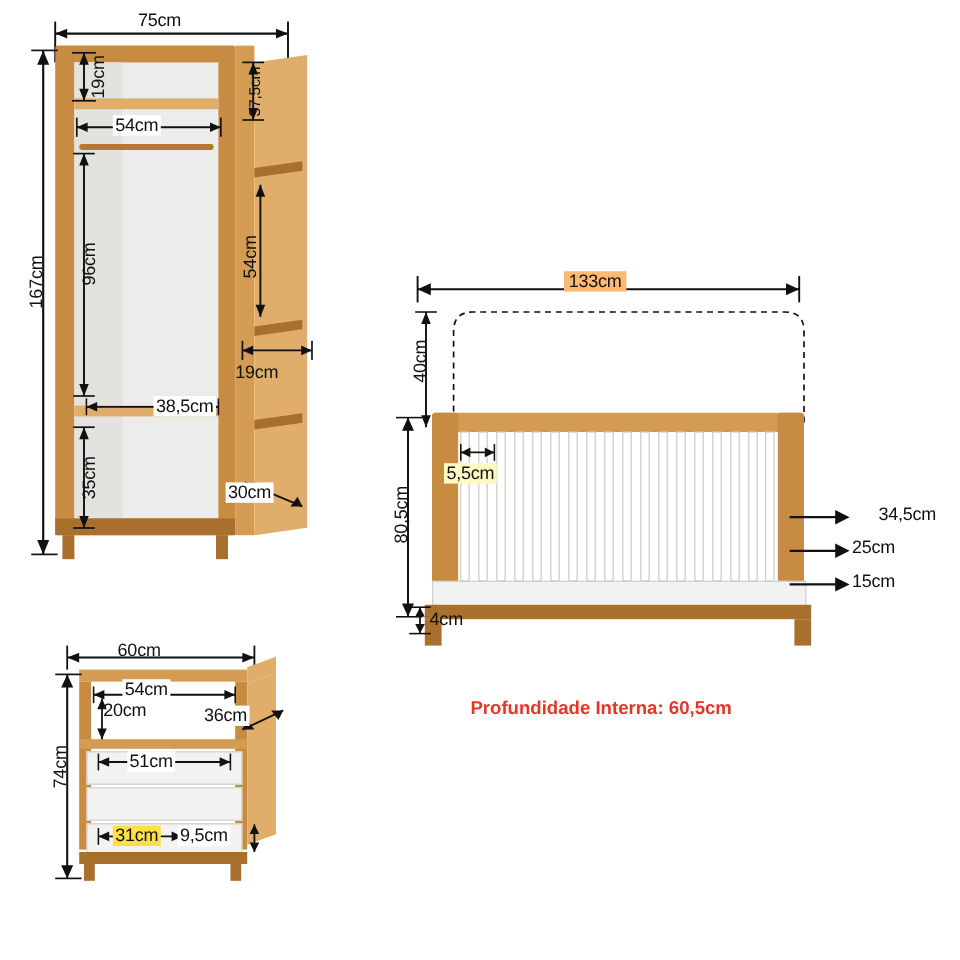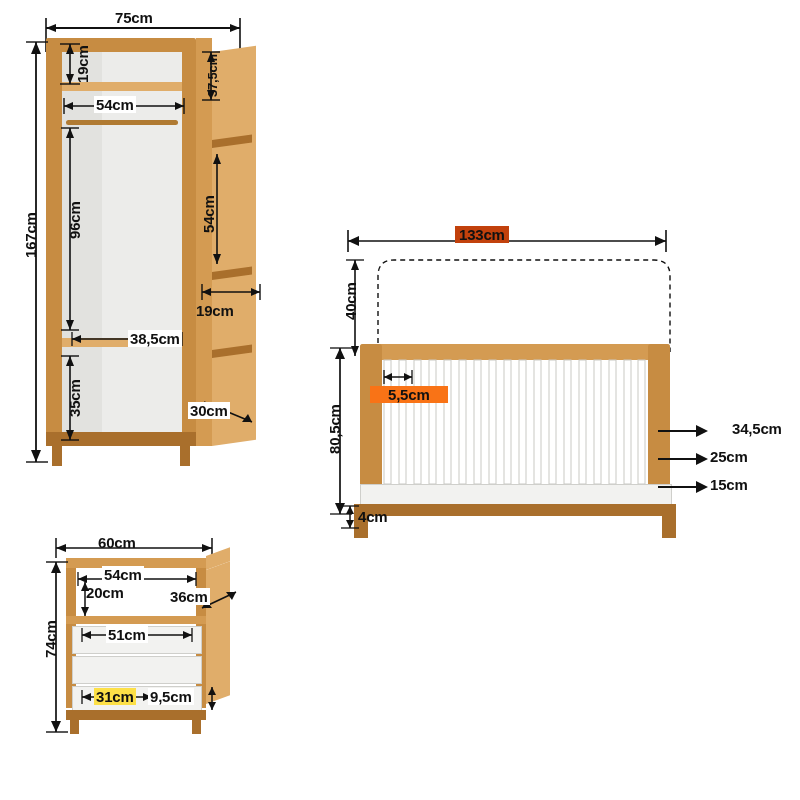--- a/index.html
+++ b/index.html
@@ -7,21 +7,21 @@
     width:800px;height:800px;
     background:#ffffff;
     font-family:"Liberation Sans", sans-serif;
     color:#1a1a1a;
     overflow:hidden;
     position:relative;
   }
   .stage{position:absolute;left:0;top:0;width:800px;height:800px;}
   .abs{position:absolute;}
   .dimtext{
-    font-weight:bold;
+    font-weight:normal;
     font-size:15px;
     color:#111;
     white-space:nowrap;
     letter-spacing:-0.2px;
   }
   .vert{
     writing-mode:vertical-rl;
     transform:rotate(180deg);
     text-align:center;
   }
@@ -263,21 +263,21 @@
 
   <div class="abs" style="left:320px;top:220px;width:480px;height:460px;">
 
     <svg class="abs" style="left:20px;top:8px;" width="340" height="26">
       <line x1="8" y1="2" x2="8" y2="24" stroke="#111" stroke-width="1.6"></line>
       <line x1="326" y1="2" x2="326" y2="24" stroke="#111" stroke-width="1.6"></line>
       <line x1="8" y1="13" x2="326" y2="13" stroke="#111" stroke-width="1.7"></line>
       <polygon points="8,13 19,8 19,18" fill="#111"></polygon>
       <polygon points="326,13 315,8 315,18" fill="#111"></polygon>
     </svg>
-    <div class="abs dimtext" style="left:135px;top:6px;background:#c2410c;padding:0 4px;">133cm</div>
+    <div class="abs dimtext" style="left:150px;top:6px;background:#fdba74;padding:0 4px;">133cm</div>
 
     <svg class="abs" style="left:20px;top:32px;" width="340" height="110">
       <path d="M38 100 L38 24 Q38 8 54 8 L314 8 Q330 8 330 24 L330 100" fill="none" stroke="#111" stroke-width="1.4" stroke-dasharray="5,4"></path>
     </svg>
 
     <svg class="abs" style="left:22px;top:34px;" width="24" height="110">
       <line x1="13" y1="6" x2="13" y2="102" stroke="#111" stroke-width="1.6"></line>
       <polygon points="13,6 9,16 17,16" fill="#111"></polygon>
       <polygon points="13,102 9,92 17,92" fill="#111"></polygon>
       <line x1="4" y1="6" x2="22" y2="6" stroke="#111" stroke-width="1.3"></line>
@@ -318,21 +318,21 @@
     <div class="abs wood-dark" style="left:34px;top:296px;width:14px;height:22px;"></div>
     <div class="abs wood-dark" style="left:342px;top:296px;width:14px;height:22px;"></div>
 
     <svg class="abs" style="left:58px;top:148px;" width="42" height="18">
       <line x1="6" y1="2" x2="6" y2="16" stroke="#111" stroke-width="1.3"></line>
       <line x1="34" y1="2" x2="34" y2="16" stroke="#111" stroke-width="1.3"></line>
       <line x1="6" y1="9" x2="34" y2="9" stroke="#111" stroke-width="1.5"></line>
       <polygon points="6,9 14,5 14,13" fill="#111"></polygon>
       <polygon points="34,9 26,5 26,13" fill="#111"></polygon>
     </svg>
-    <div class="abs dimtext" style="left:50px;top:166px;background:#f97316;padding:0 18px;">5,5cm</div>
+    <div class="abs dimtext" style="left:50px;top:166px;background:#fef9c3;padding:0 2px;">5,5cm</div>
 
     <svg class="abs" style="left:6px;top:124px;" width="26" height="176">
       <line x1="14" y1="4" x2="14" y2="170" stroke="#111" stroke-width="1.7"></line>
       <polygon points="14,4 9,15 19,15" fill="#111"></polygon>
       <polygon points="14,170 9,159 19,159" fill="#111"></polygon>
       <line x1="4" y1="4" x2="26" y2="4" stroke="#111" stroke-width="1.3"></line>
       <line x1="4" y1="170" x2="26" y2="170" stroke="#111" stroke-width="1.3"></line>
     </svg>
     <div class="abs dimtext vert" style="left:6px;top:176px;height:66px;">80,5cm</div>
 
@@ -356,16 +356,17 @@
       <polygon points="52,11 40,5 40,17" fill="#111"></polygon>
     </svg>
     <div class="abs dimtext" style="left:390px;top:228px;">25cm</div>
 
     <svg class="abs" style="left:336px;top:256px;" width="60" height="22">
       <line x1="2" y1="11" x2="46" y2="11" stroke="#111" stroke-width="1.8"></line>
       <polygon points="52,11 40,5 40,17" fill="#111"></polygon>
     </svg>
     <div class="abs dimtext" style="left:390px;top:256px;">15cm</div>
 
+    <div class="abs caption red" style="left:72px;top:362px;">Profundidade Interna: 60,5cm</div>
 
   </div>
 
 </div>
 
 </body></html>

